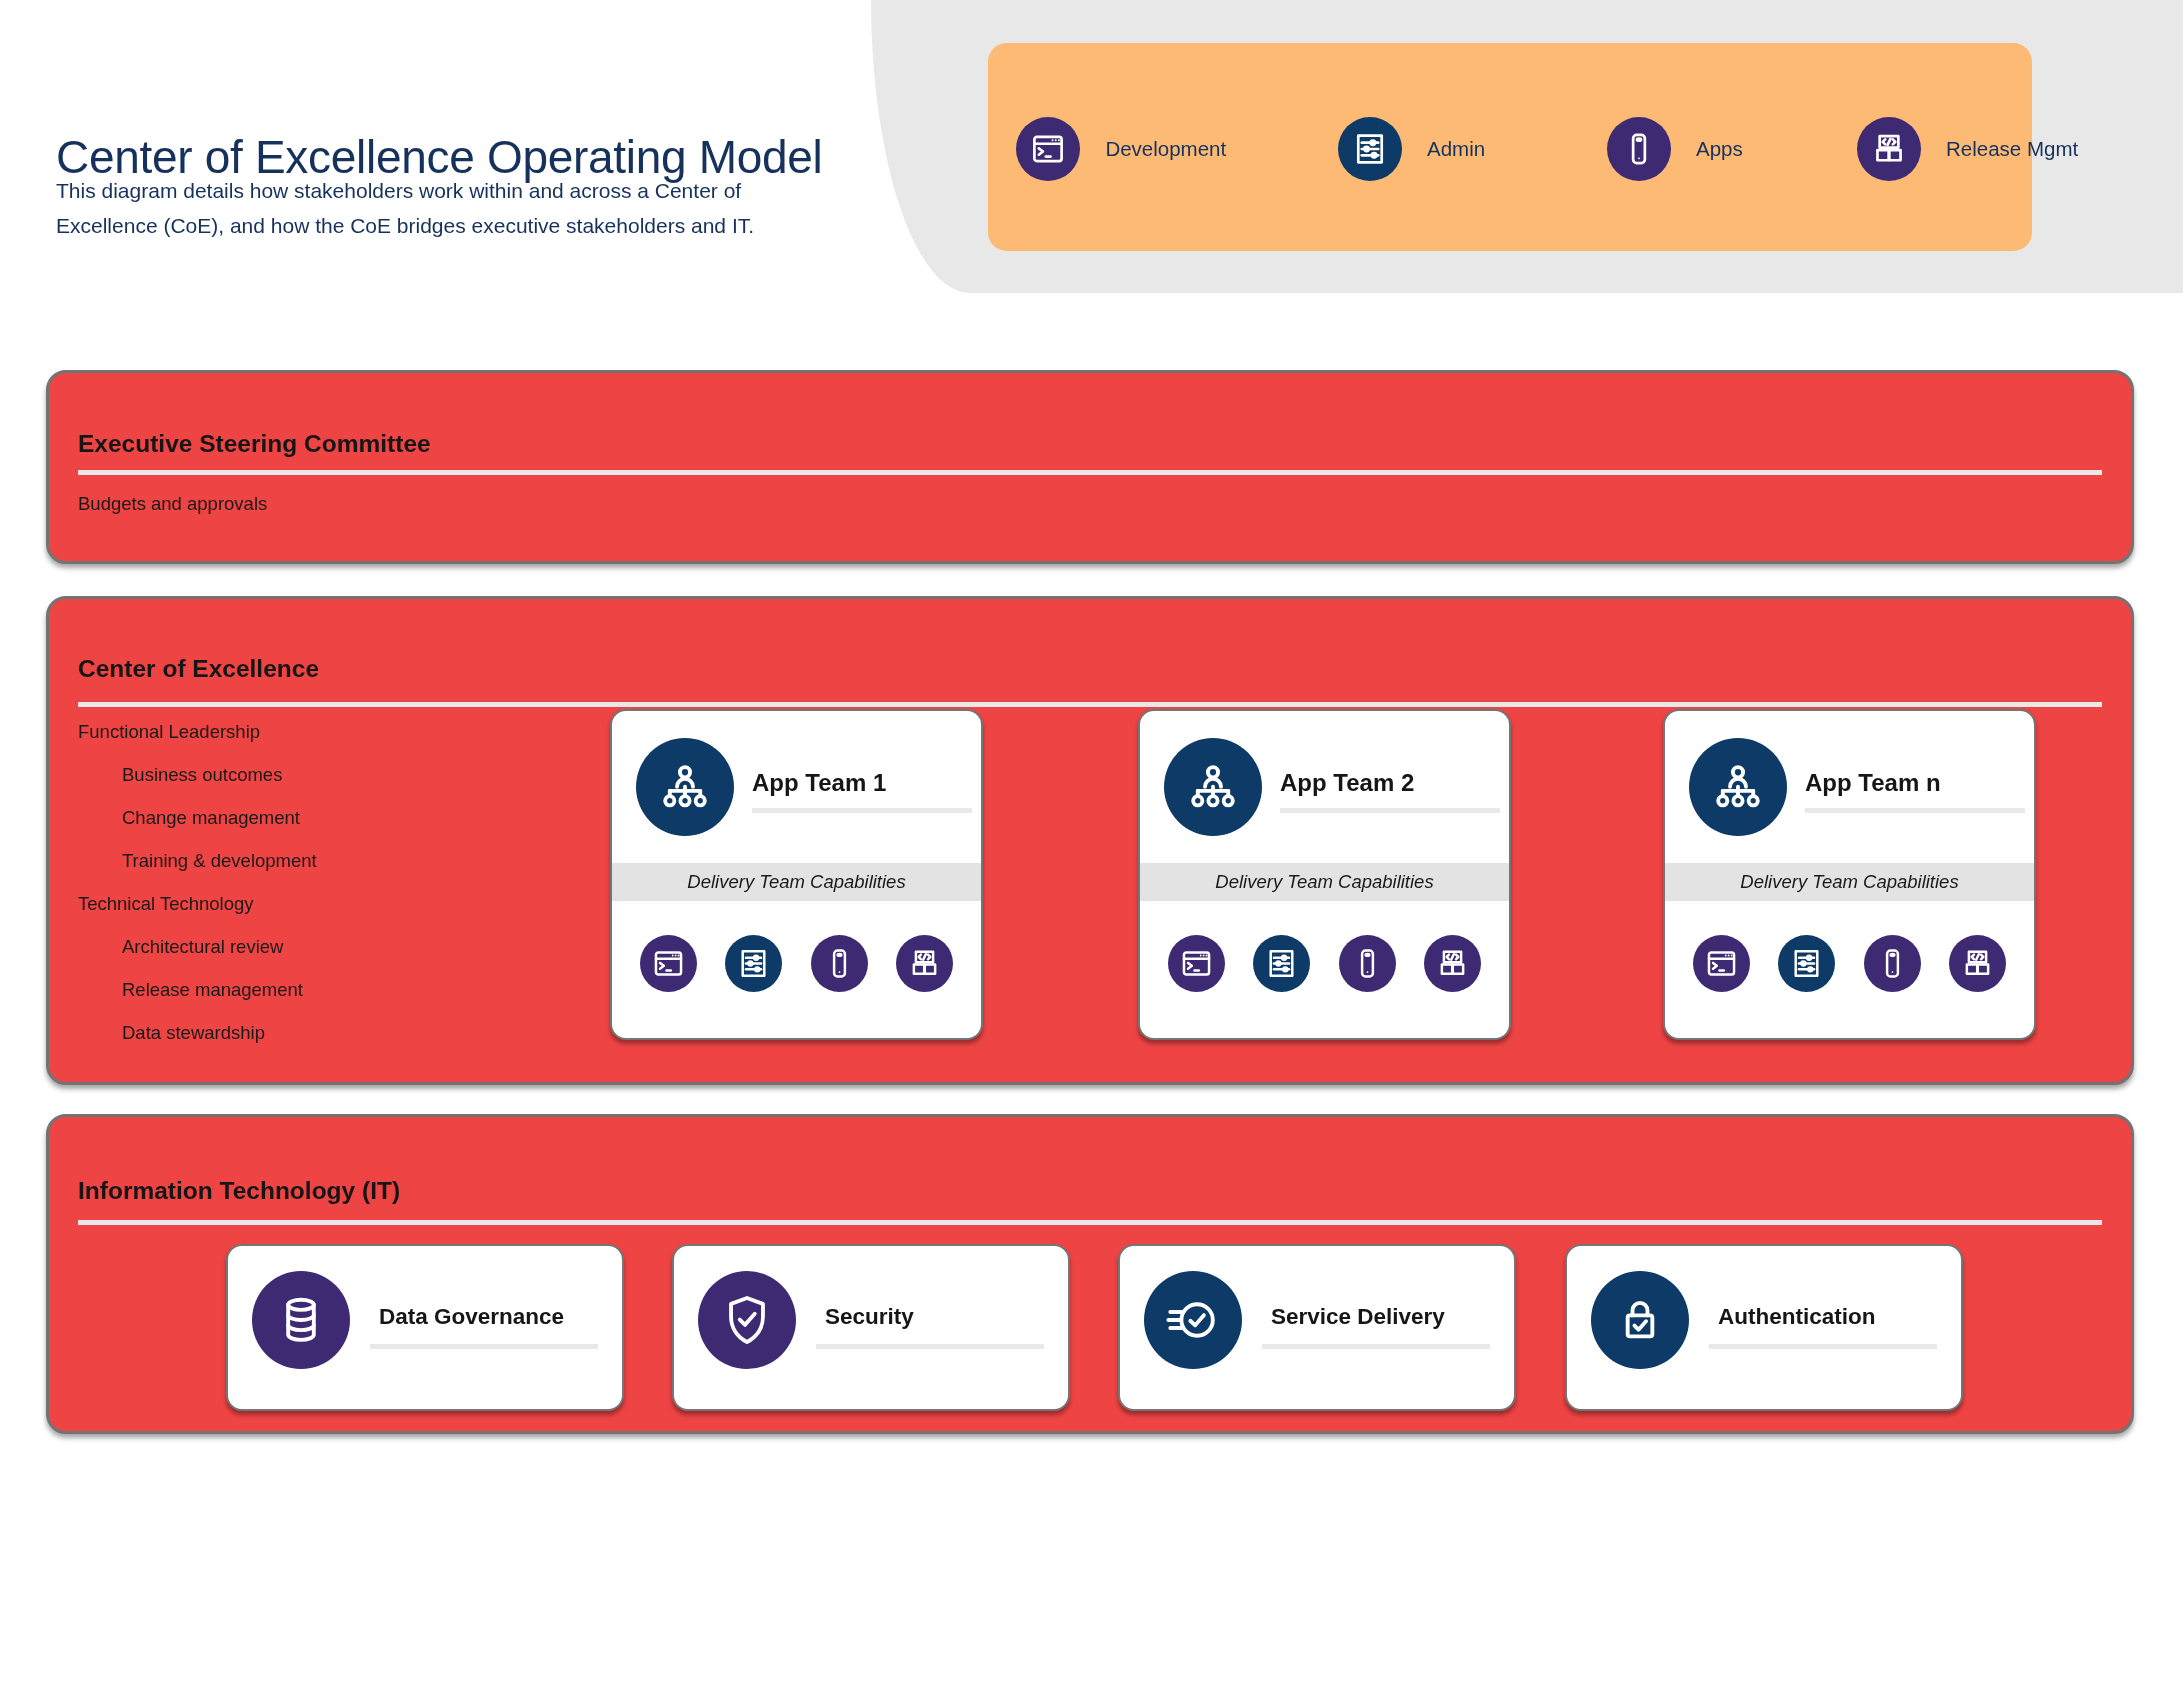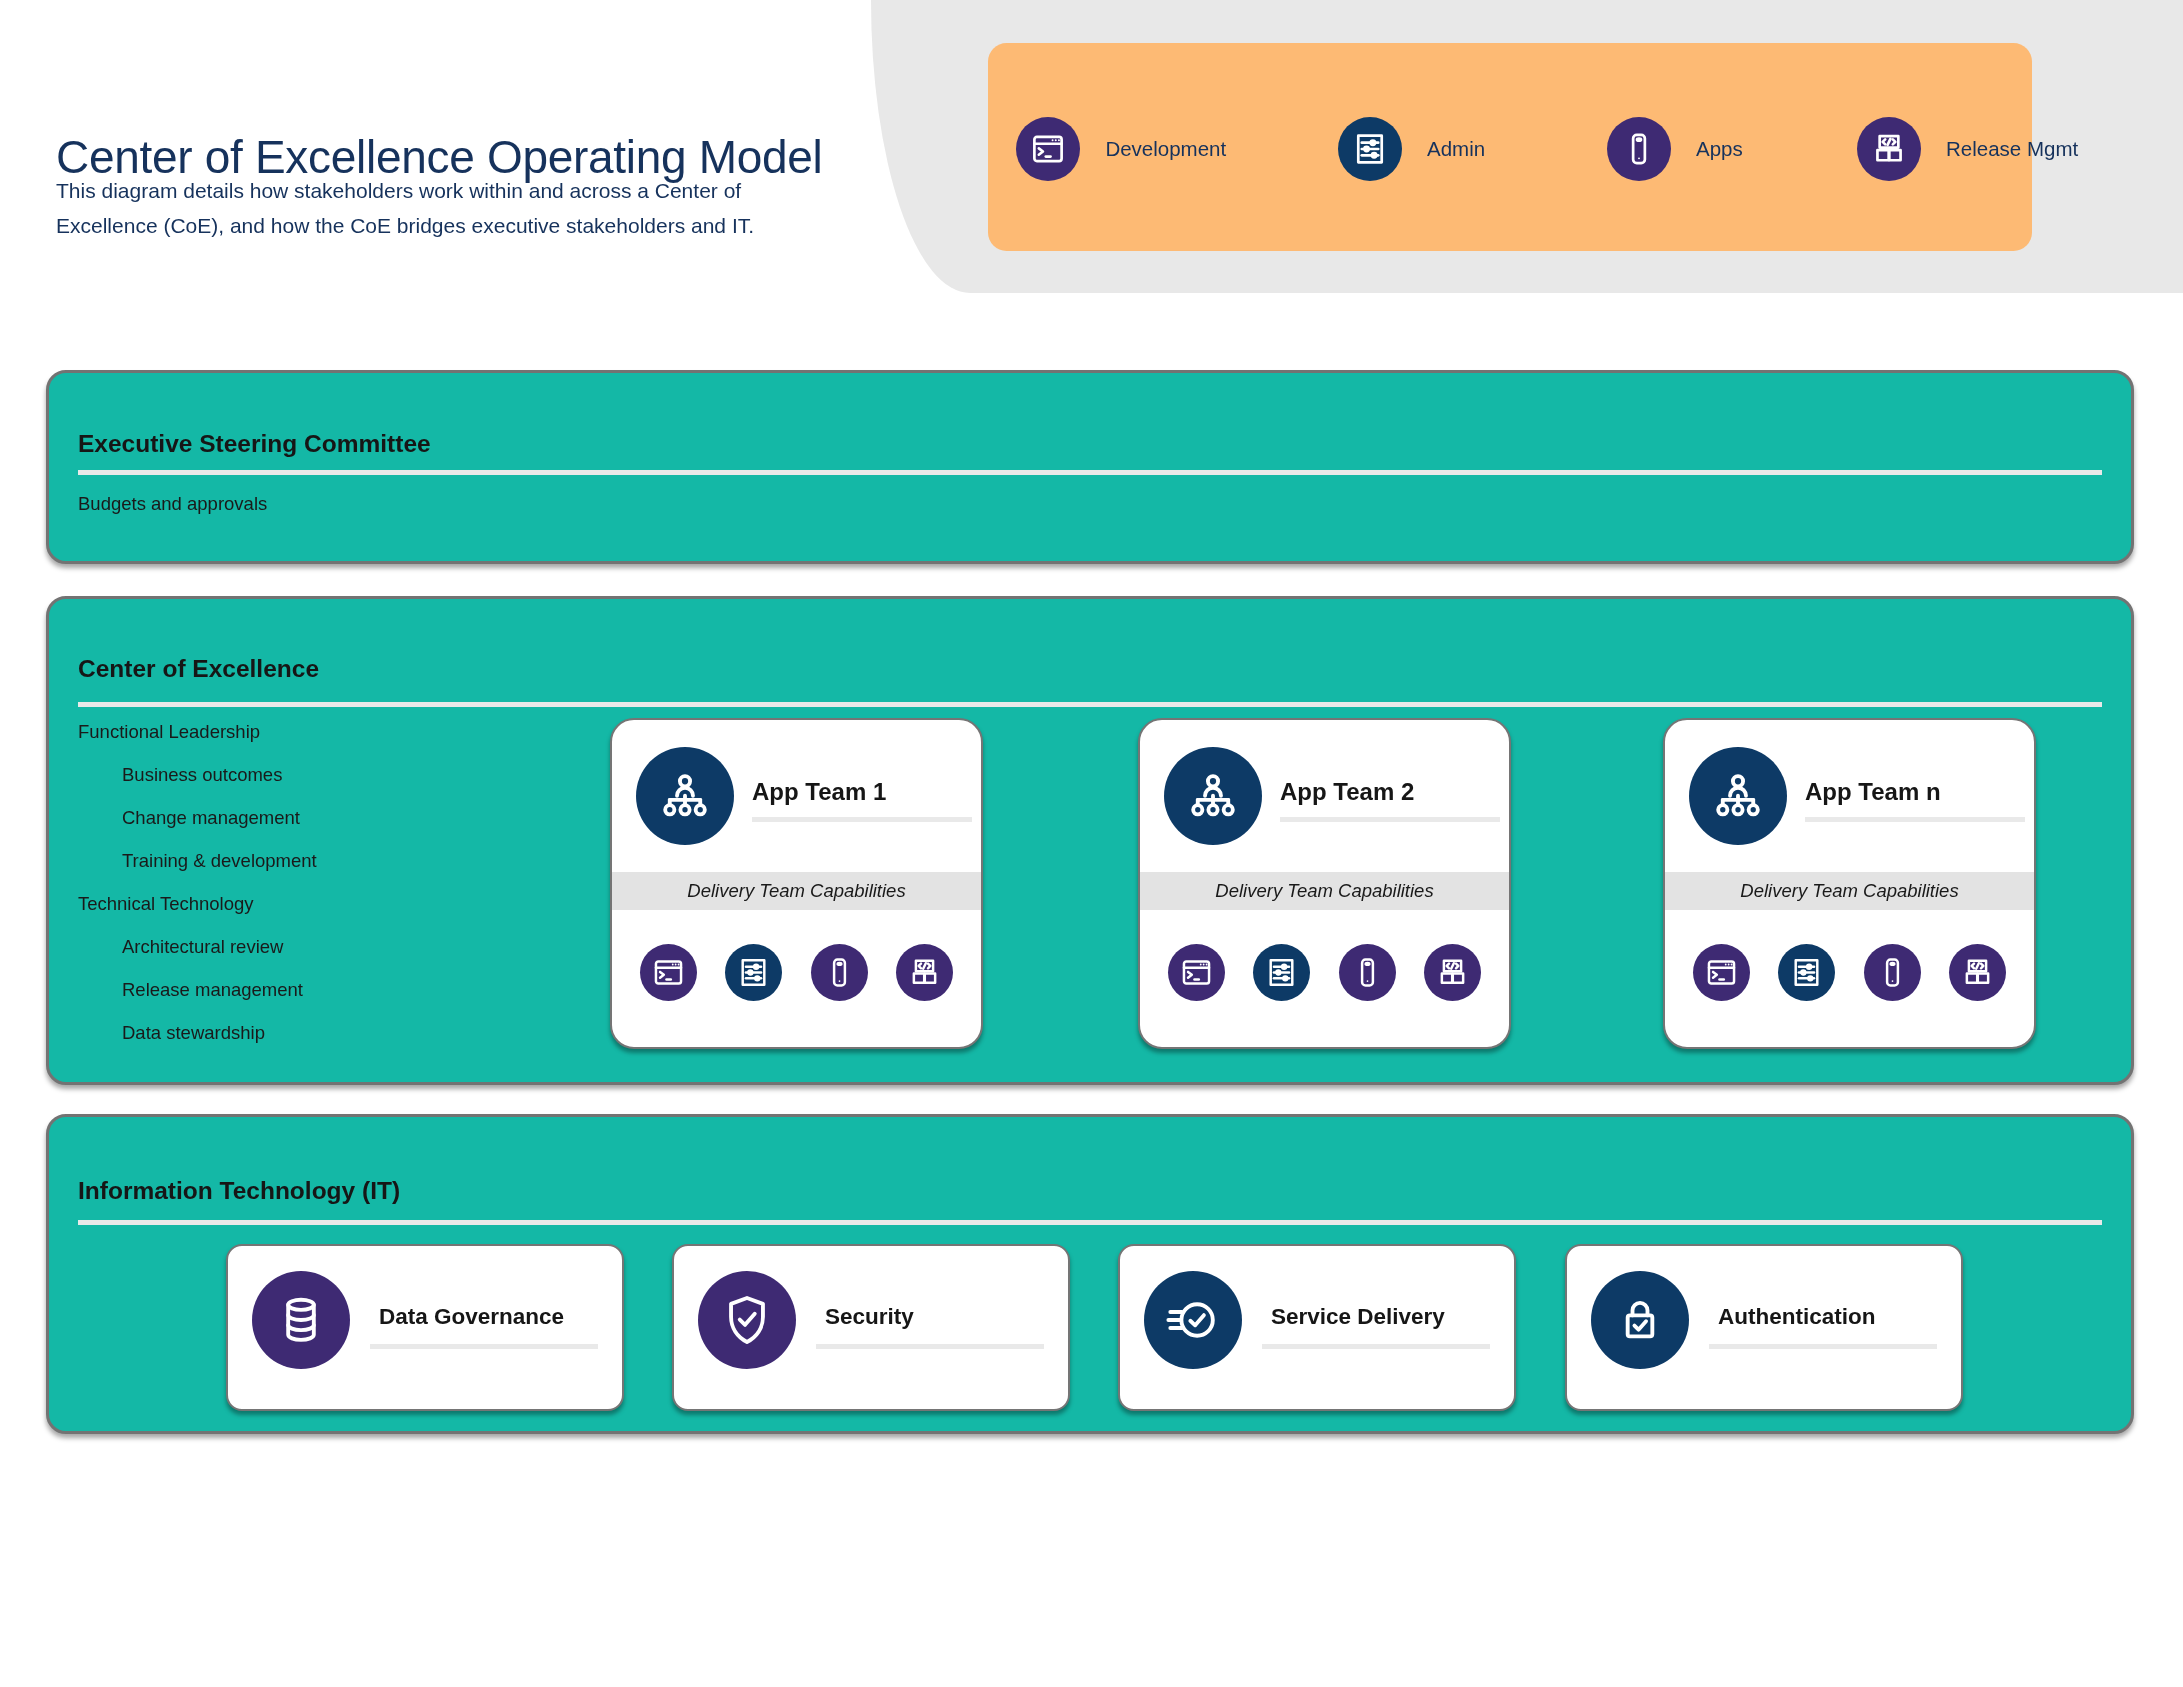--- a/index.html
+++ b/index.html
@@ -25,39 +25,39 @@
   .purple{background:#3e2a73;}
   .navy{background:#0d3a66;}
   .c96{width:64px;height:64px;}
   .c148{width:98px;height:98px;}
   .c86{width:57px;height:57px;}
   .c96 svg{width:38px;height:38px;}
   .c148 svg{width:58px;height:58px;}
   .c86 svg{width:35px;height:35px;}
 
   
-  .box{position:absolute;left:46px;width:2088px;background:#14b8a6;
+  .box{position:absolute;left:46px;width:2088px;background:#ef4444;
        border:3.3px solid #737373;border-radius:20px;box-sizing:border-box;
        box-shadow:0 4.6px 5.3px -0.7px rgba(0,0,0,0.35);}
   .box-esc{top:370px;height:194px;}
   .box-coe{top:596px;height:489px;text-align:right;}
   .box-it{top:1114px;height:320px;}
   .box h2{position:absolute;left:29px;margin:0;font-size:24.5px;font-weight:700;color:#161616;}
   .h-rule{position:absolute;left:29px;right:29px;height:5.3px;background:#e9e9e9;}
 
   .esc-body{position:absolute;left:29px;top:120px;font-size:18.5px;color:#1a1a1a;}
 
   
   .leadership{position:absolute;left:29px;top:111px;}
   .lead-item{height:43px;display:flex;align-items:center;font-size:18.5px;color:#1a1a1a;}
   .lead-item.level-1{padding-left:44px;}
 
   
-  .app-card{position:absolute;top:119px;width:373px;height:331px;background:#ffffff;
-            border:2.6px solid #757575;border-radius:24px;box-sizing:border-box;
+  .app-card{position:absolute;top:110px;width:373px;height:331px;background:#ffffff;
+            border:2.6px solid #757575;border-radius:16px;box-sizing:border-box;
             box-shadow:0 4px 4.6px -0.7px rgba(0,0,0,0.35);overflow:hidden;}
   .app-card.p1{left:561px;} .app-card.p2{left:1089px;} .app-card.p3{left:1614px;}
   .app-head-circle{position:absolute;left:24px;top:26.5px;}
   .app-title{position:absolute;left:140px;top:58px;font-size:24px;font-weight:700;color:#161616;}
   .app-title-rule{position:absolute;left:140px;right:9.3px;top:97px;height:4.6px;background:#e9e9e9;}
   .cap-band{position:absolute;left:0;right:0;top:152px;height:38px;background:#e3e3e3;
             display:flex;align-items:center;justify-content:center;}
   .cap-band span{font-size:18.5px;color:#1a1a1a;font-style:italic;}
   .cap-icons{position:absolute;left:28px;right:28px;top:224px;display:flex;justify-content:space-between;}
 

